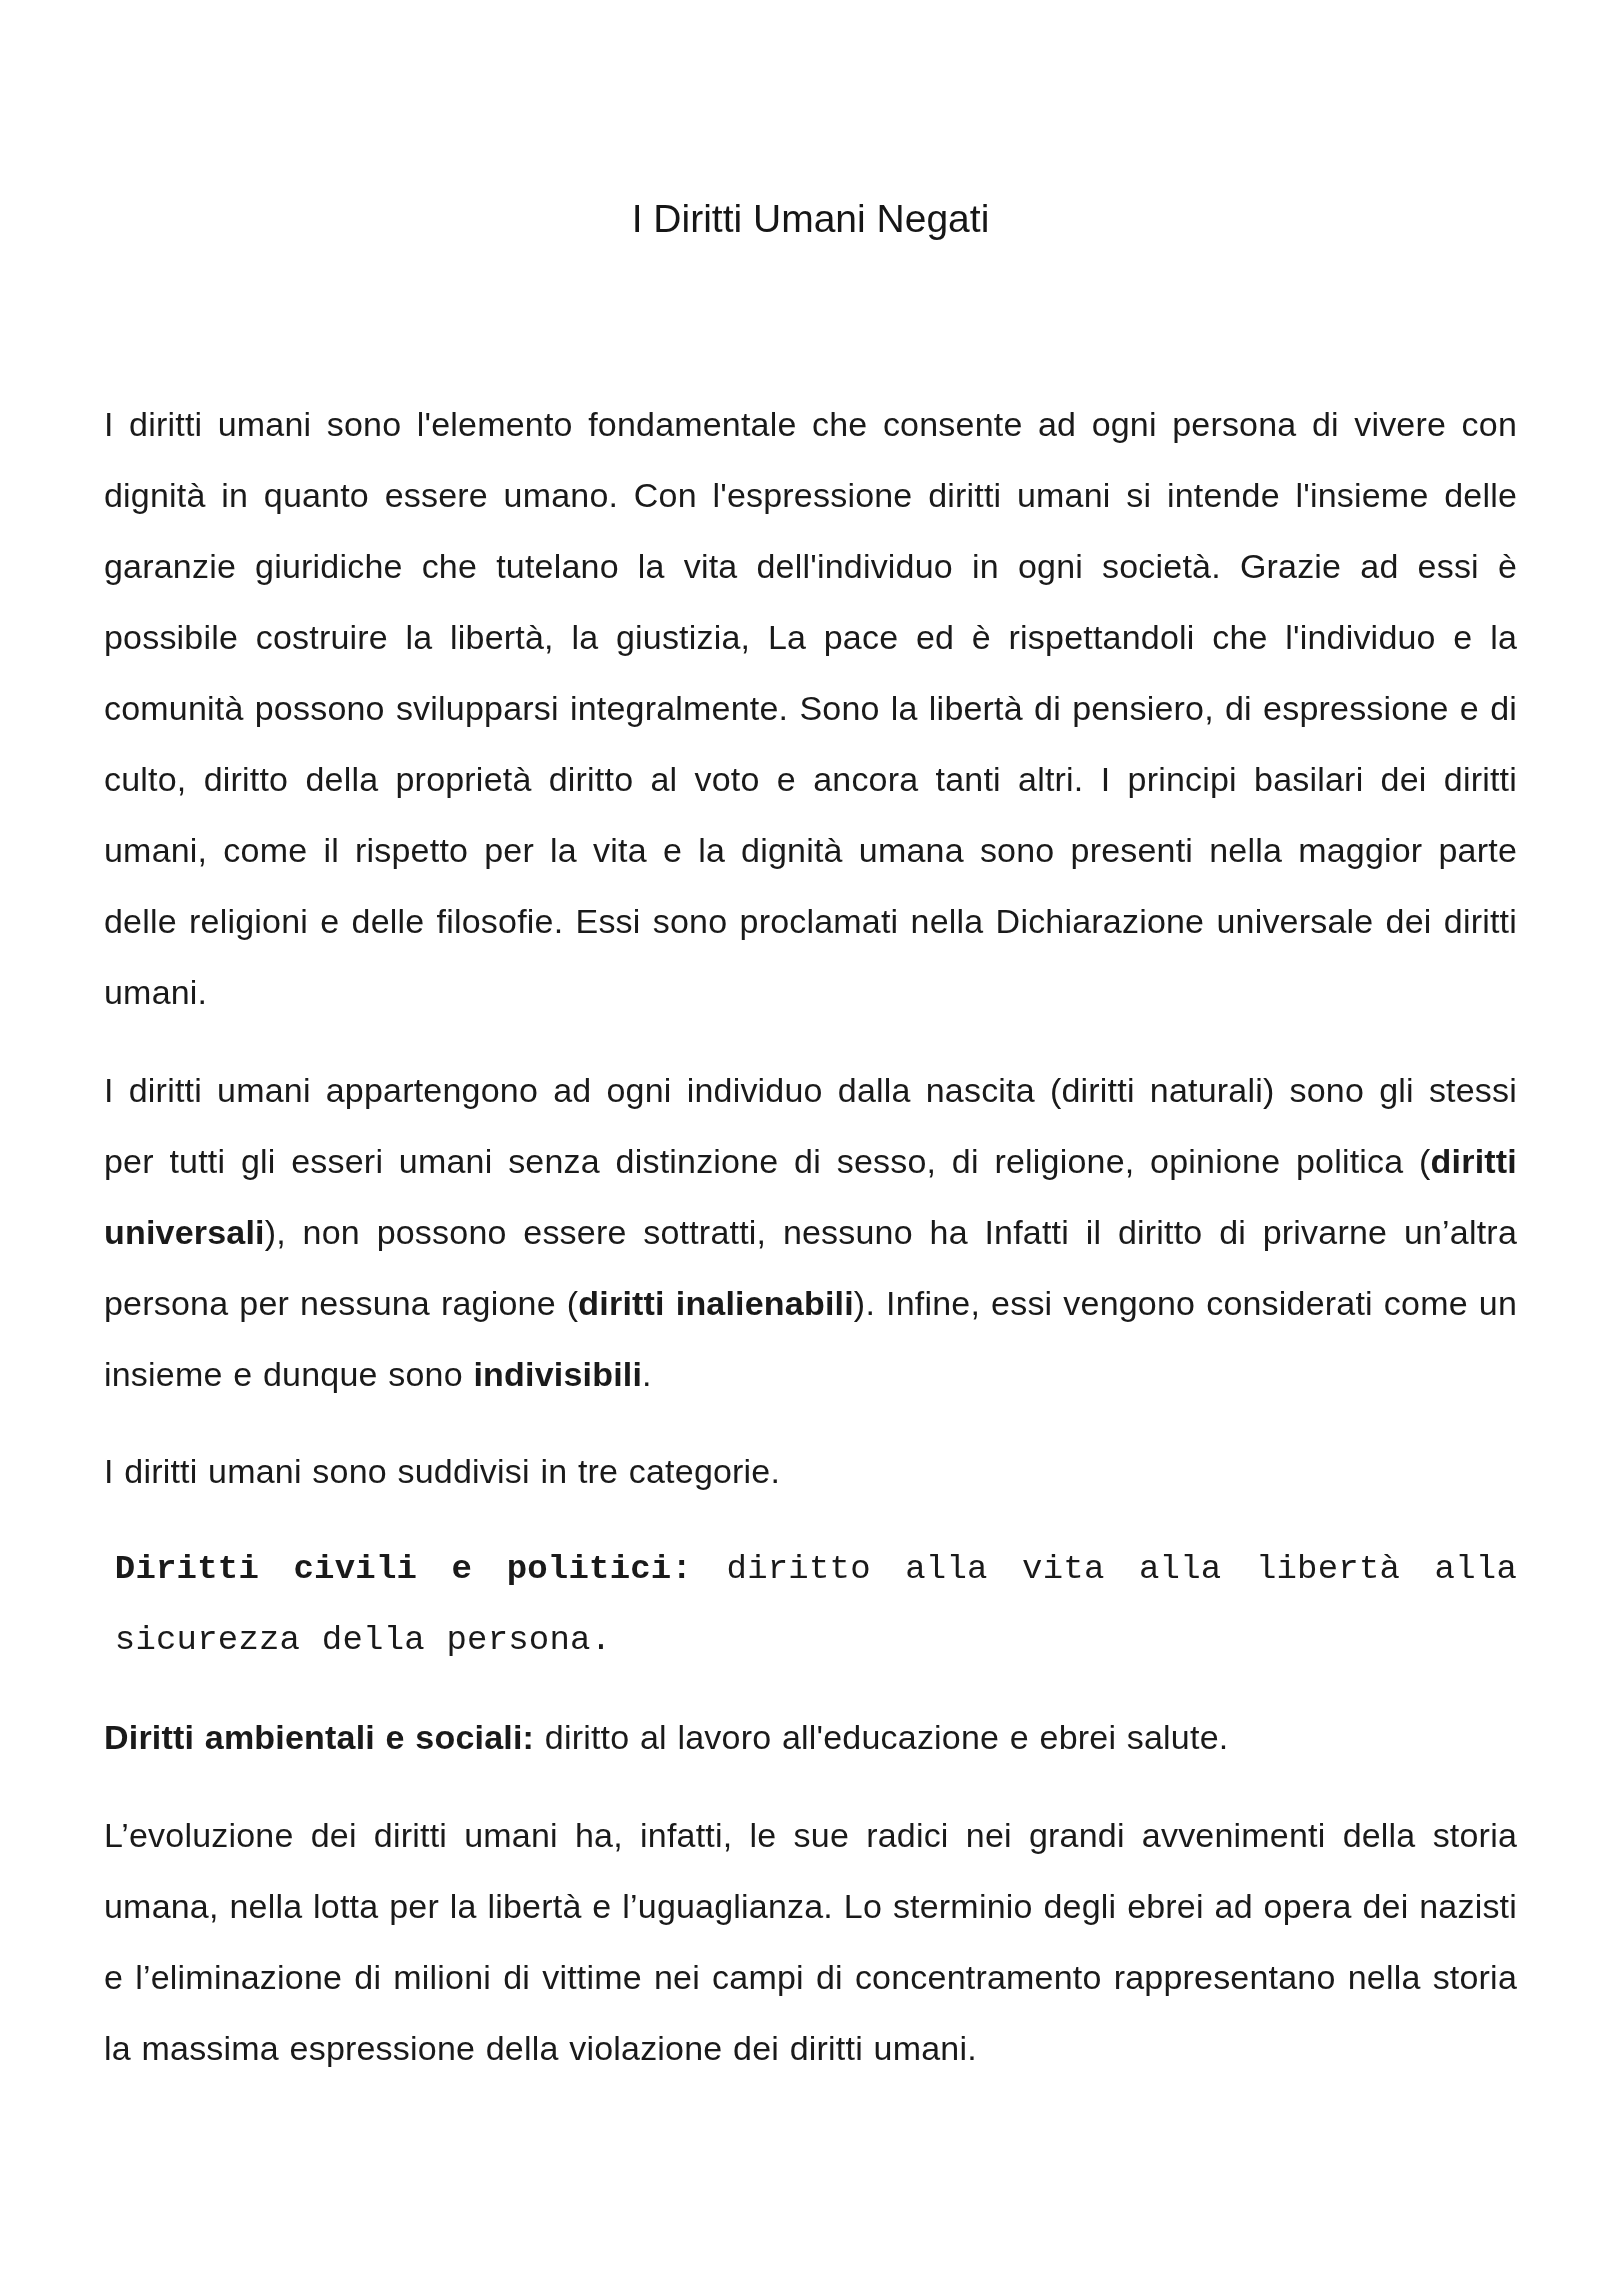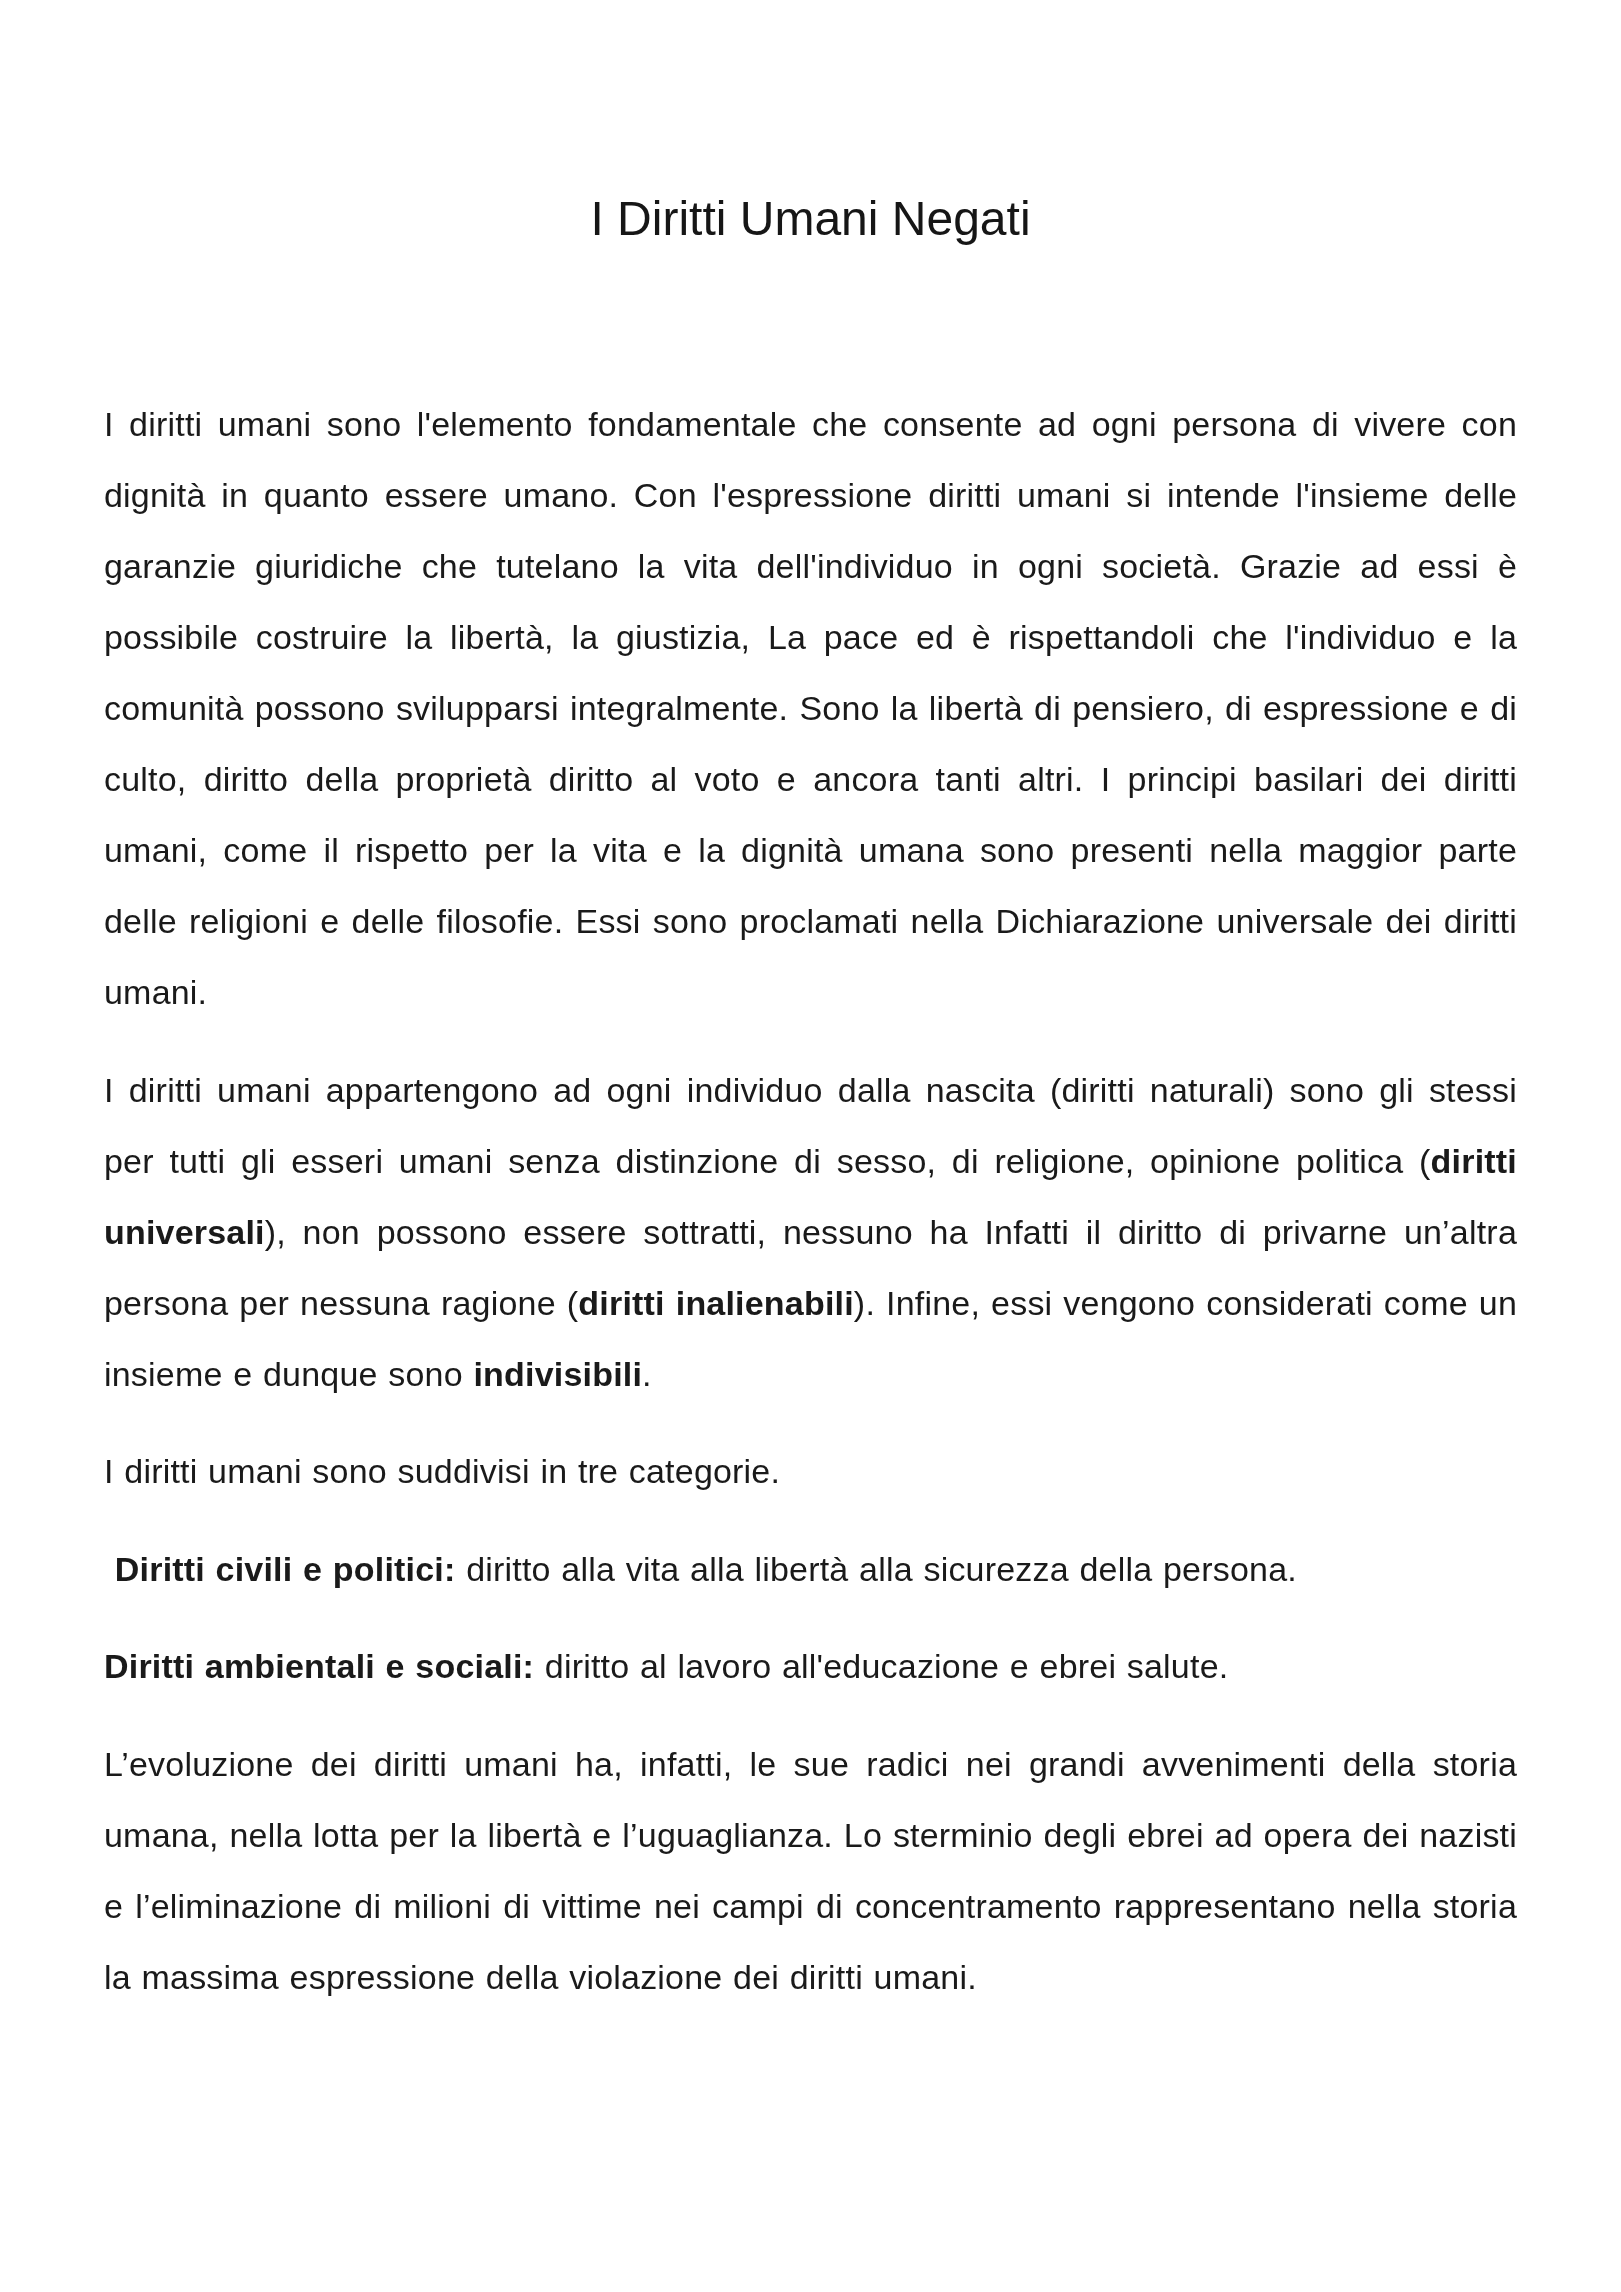--- a/index.html
+++ b/index.html
@@ -14,36 +14,37 @@
     background: #ffffff;
     box-sizing: border-box;
     padding: 0 104px;
     overflow: hidden;
     font-family: "Liberation Sans", "DejaVu Sans", sans-serif;
     color: #1a1a1a;
   }
   .doc-title {
     margin: 195px 0 147px 0;
     text-align: center;
-    font-size: 48px;
+    font-size: 39px;
     line-height: 47px;
     font-weight: 400;
     color: #161616;
   }
   .doc-body .para {
     margin: 0 0 26.5px 0;
     font-size: 34px;
     line-height: 71px;
     text-align: justify;
     letter-spacing: 0.2px;
     word-spacing: 1px;
     color: #1a1a1a;
   }
   .doc-body .para.indent {
     padding-left: 10.8px;
+    font-family: Liberation Mono, monospace;
   }
   .run { font-weight: 400; }
   .run.bold { font-weight: 700; }
 </style>
 </head>
 <body>
 
 <div class="page">
   <h1 class="doc-title">I Diritti Umani Negati</h1>
   <div class="doc-body">

